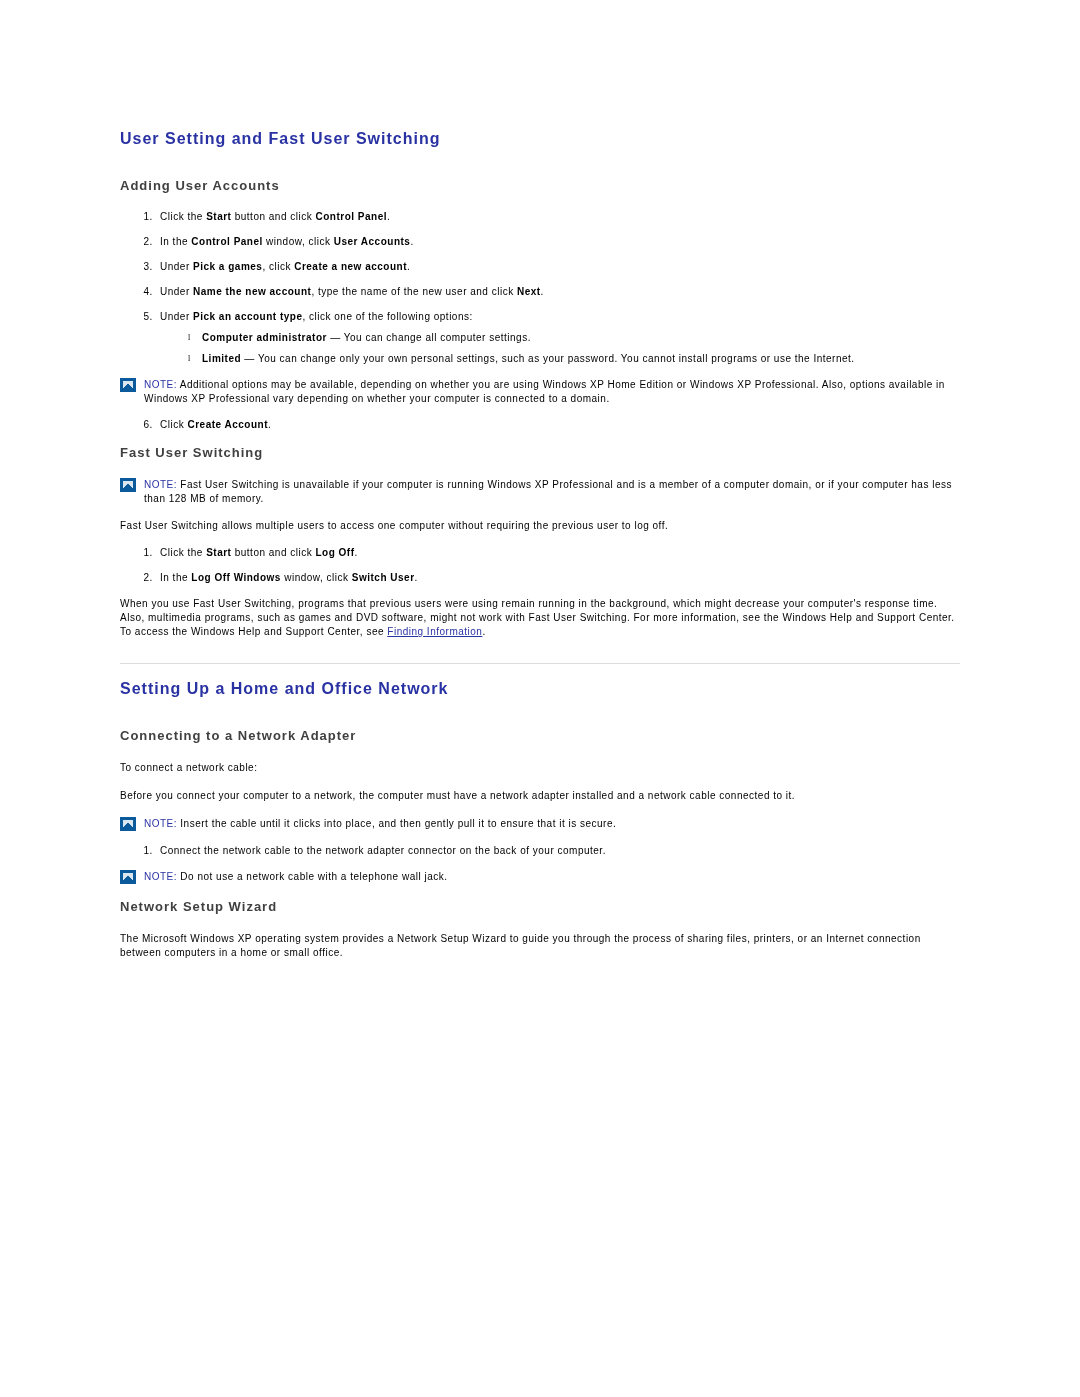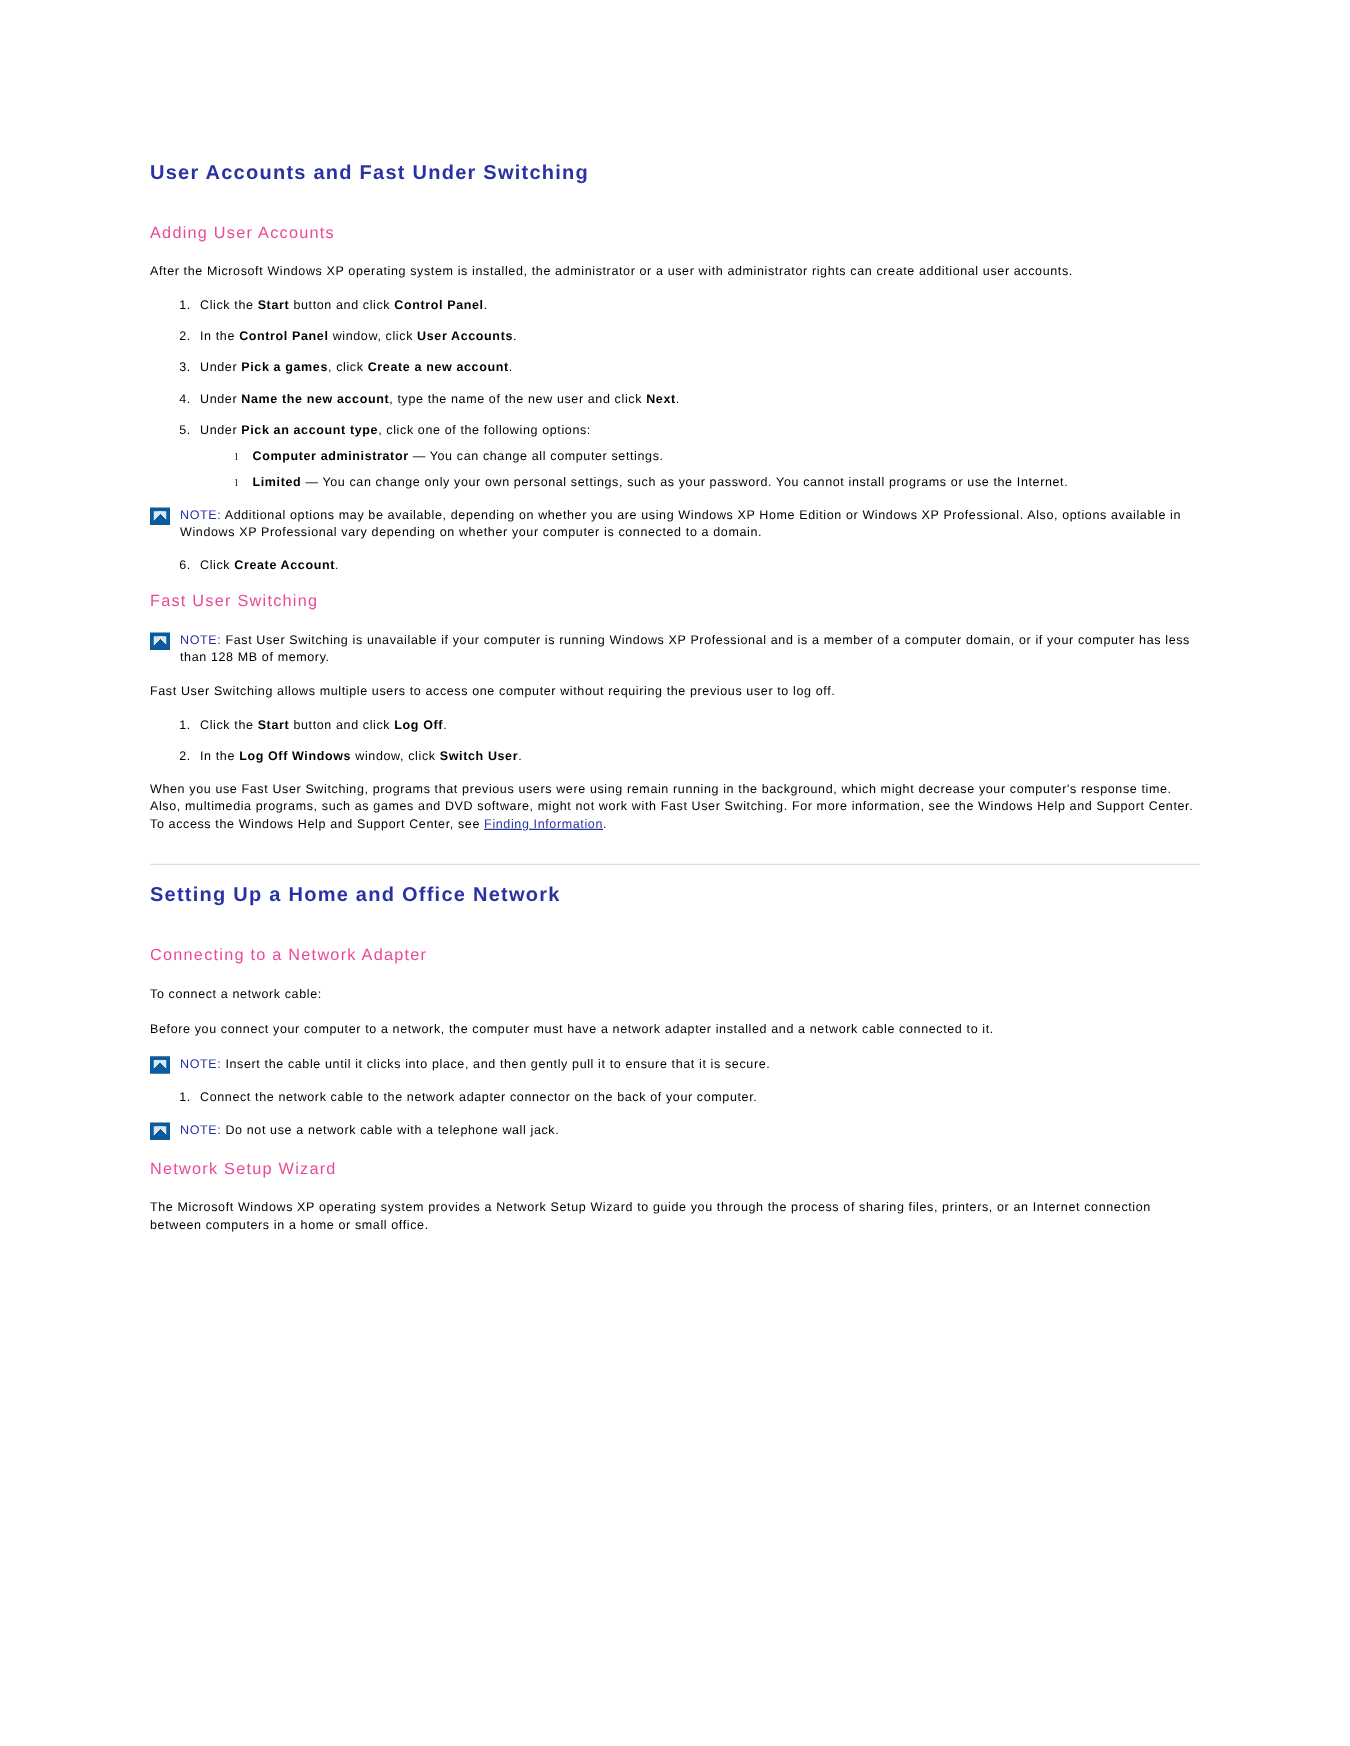--- a/index.html
+++ b/index.html
@@ -18,22 +18,22 @@
   }
   h2 {
     font-size: 16px;
     color: #2932a3;
     font-weight: bold;
     margin: 10px 0 30px 0;
     letter-spacing: 1px;
   }
   h3 {
     font-size: 13px;
-    color: #ec4899;
-    font-weight: normal;
+    color: #404040;
+    font-weight: bold;
     margin: 15px 0 18px 0;
     letter-spacing: 1px;
   }
   p {
     margin: 8px 0 14px 0;
     line-height: 1.4;
   }
   ol {
     margin: 0 0 10px 0;
     padding-left: 36px;
@@ -100,25 +100,24 @@
     border: none;
     border-top: 1px solid #ddd;
     margin: 24px 0 16px 0;
   }
 </style>
 </head>
 <body>
 
 <div class="page">
 
-  <h2>User Accounts and Fast Under Switching</h2>
+  <h2>User Setting and Fast User Switching</h2>
 
   <h3>Adding User Accounts</h3>
 
-  <p>After the Microsoft Windows XP operating system is installed, the administrator or a user with administrator rights can create additional user accounts.</p>
 
   <ol>
     <li>
       <span>Click the </span><span class="bold">Start</span><span> button and click </span><span class="bold">Control Panel</span><span>.</span>
     </li>
     <li>
       <span>In the </span><span class="bold">Control Panel</span><span> window, click </span><span class="bold">User Accounts</span><span>.</span>
     </li>
     <li>
       <span>Under </span><span class="bold">Pick a games</span><span>, click </span><span class="bold">Create a new account</span><span>.</span>

